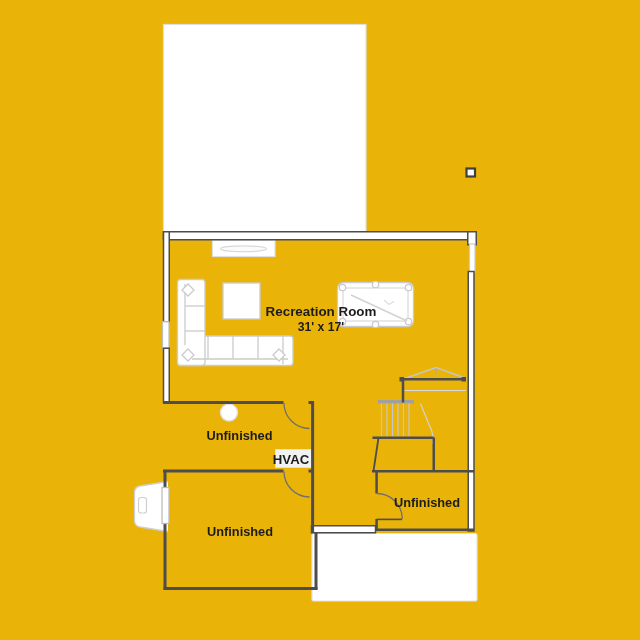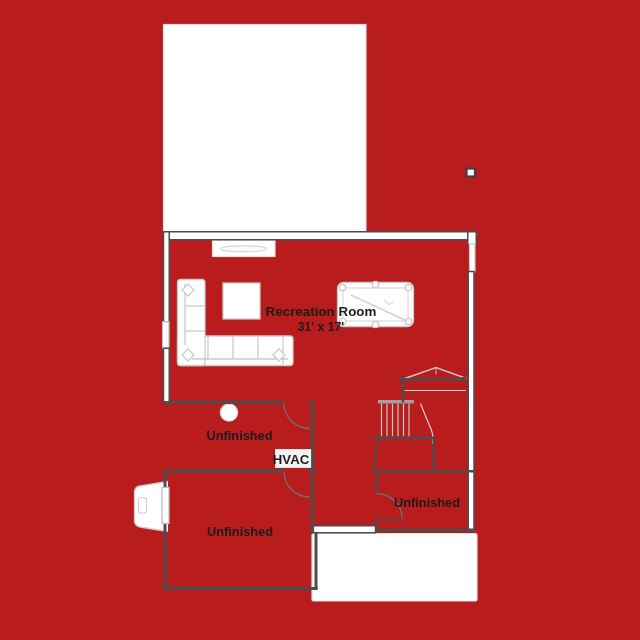--- a/index.html
+++ b/index.html
@@ -1,16 +1,16 @@
 <!DOCTYPE html>
 <html><head>
 <meta charset="utf-8">
 <style>
   html,body{margin:0;padding:0;background:#ffffff;}
-  #stage{position:relative;width:640px;height:640px;background:#b91c1c;overflow:hidden;
+  #stage{position:relative;width:640px;height:640px;background:#eab308;overflow:hidden;
          font-family:"Liberation Sans", sans-serif;}
   svg{display:block;}
   text{font-family:"Liberation Sans", sans-serif;fill:#1c1c1c;}
   .room-label{font-size:12.8px;font-weight:600;}
   .room-title{font-size:13.4px;font-weight:600;}
   .room-dims{font-size:12.2px;font-weight:600;}
   .hvac-label{font-size:13.2px;font-weight:600;}
 </style>
 </head>
 <body>

